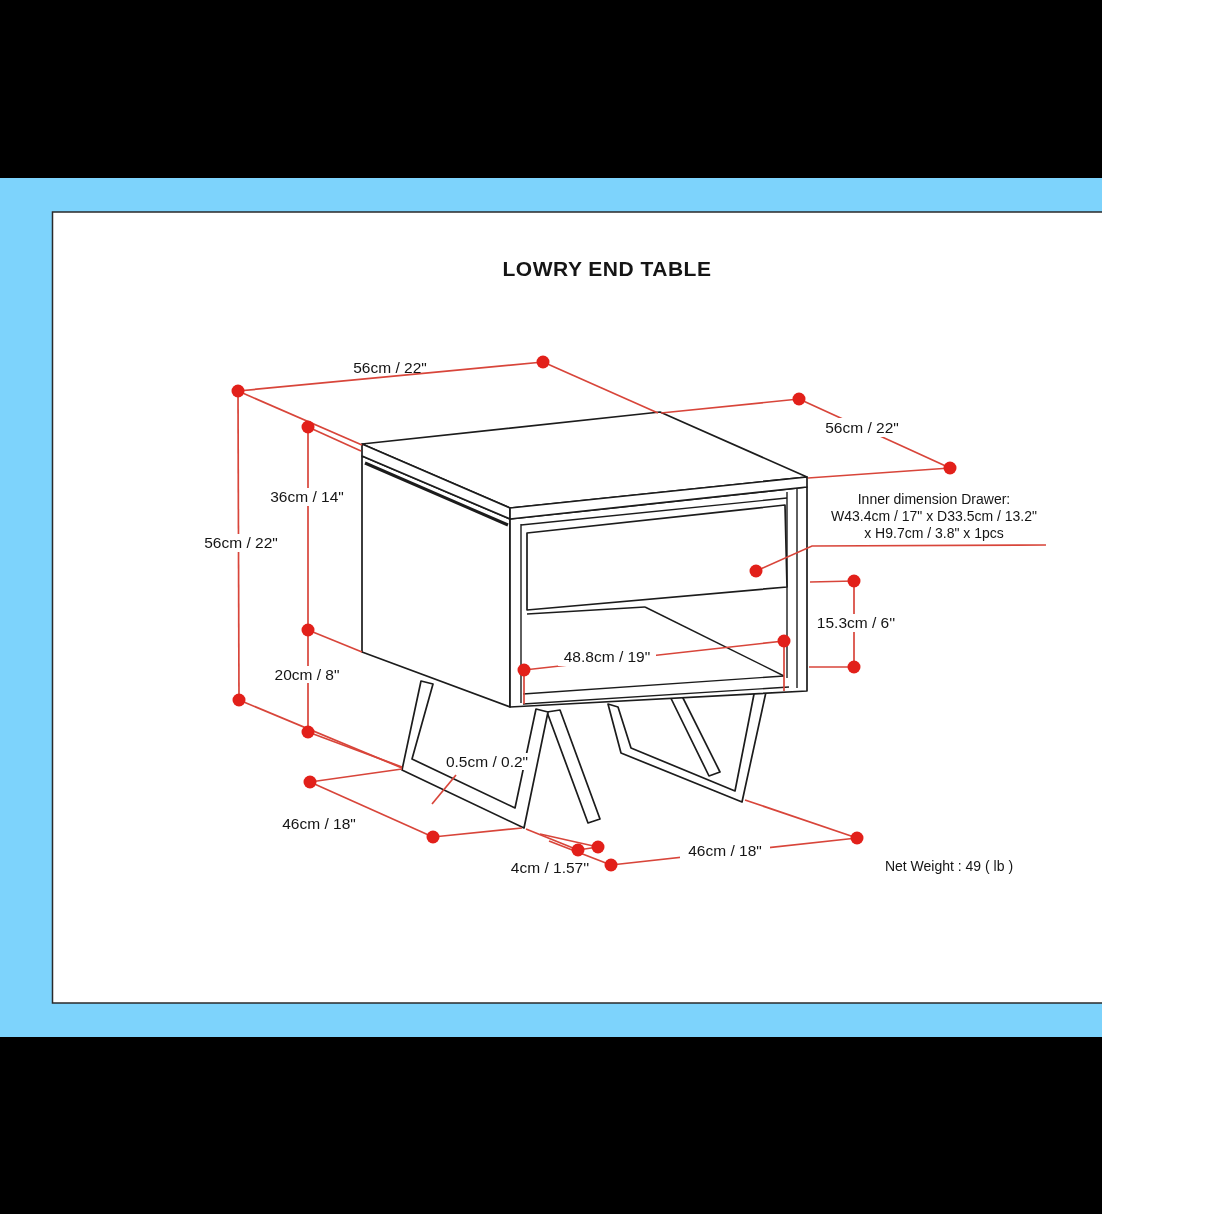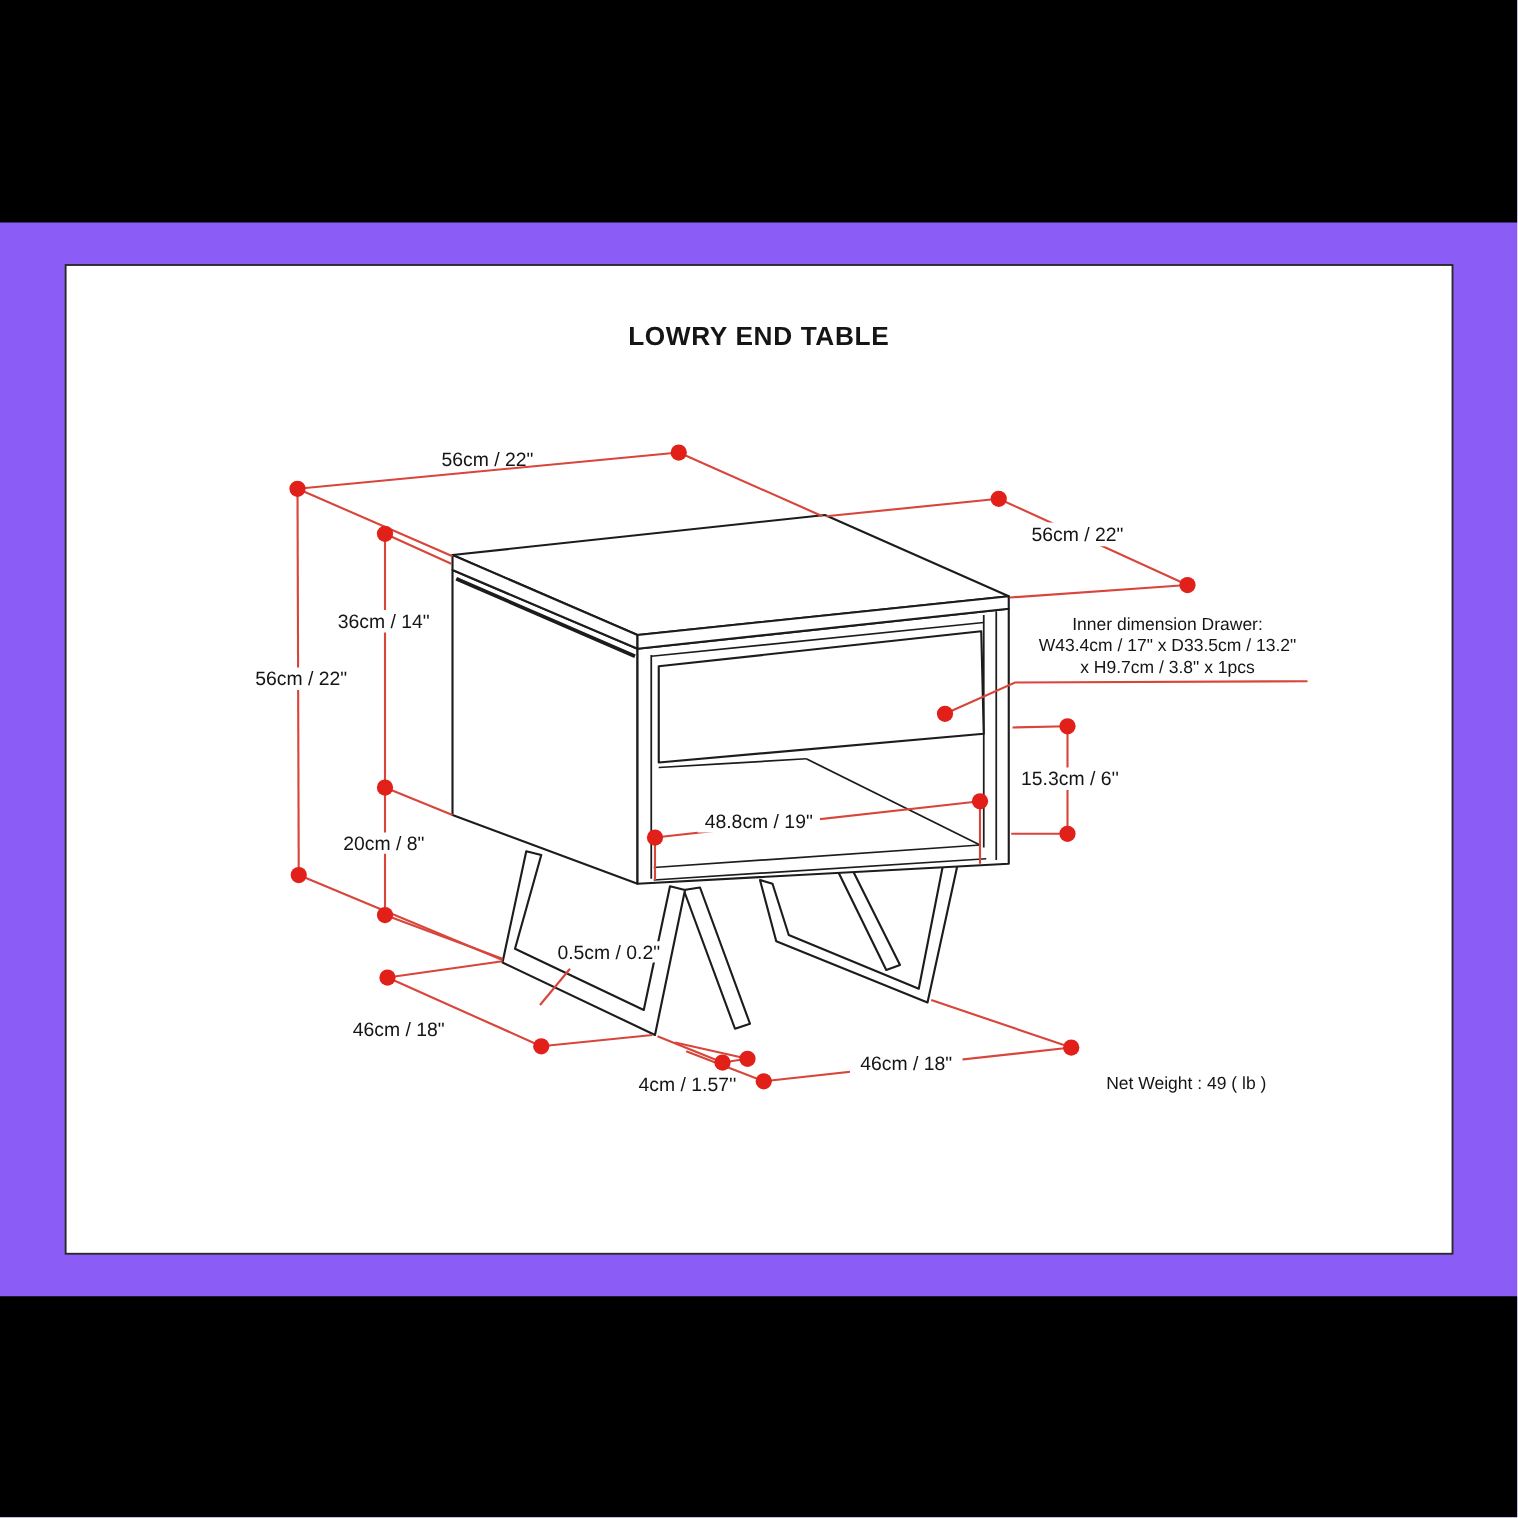--- a/index.html
+++ b/index.html
@@ -1,16 +1,16 @@
 <!DOCTYPE html>
 <html style="--red: #d8453a; --dot: #e2201a; --ink: #1c1c1c;"><head>
 <meta charset="utf-8">
 <style>
   html,body{margin:0;padding:0;background:#fff;}
-  .stage{position:relative;width:1214px;height:1214px;background:#8b5cf6;overflow:hidden;}
+  .stage{position:relative;width:1102px;height:1214px;background:#7dd3fc;overflow:hidden;}
   svg text{font-family:"Liberation Sans",sans-serif;fill:#151515;}
   .ttl{font-size:21px;font-weight:bold;letter-spacing:.5px;}
   .dim{font-size:15.5px;}
   .small{font-size:14px;}
   .face{fill:#ffffff;stroke:var(--ink);stroke-width:1.7;stroke-linejoin:round;}
   .edge{fill:none;stroke:var(--ink);stroke-width:1.4;stroke-linejoin:round;}
   .thick{fill:none;stroke:var(--ink);stroke-width:3;}
   .redline{fill:none;stroke:var(--red);stroke-width:1.7;}
   .reddot{fill:var(--dot);}
   .mask{fill:#ffffff;}

